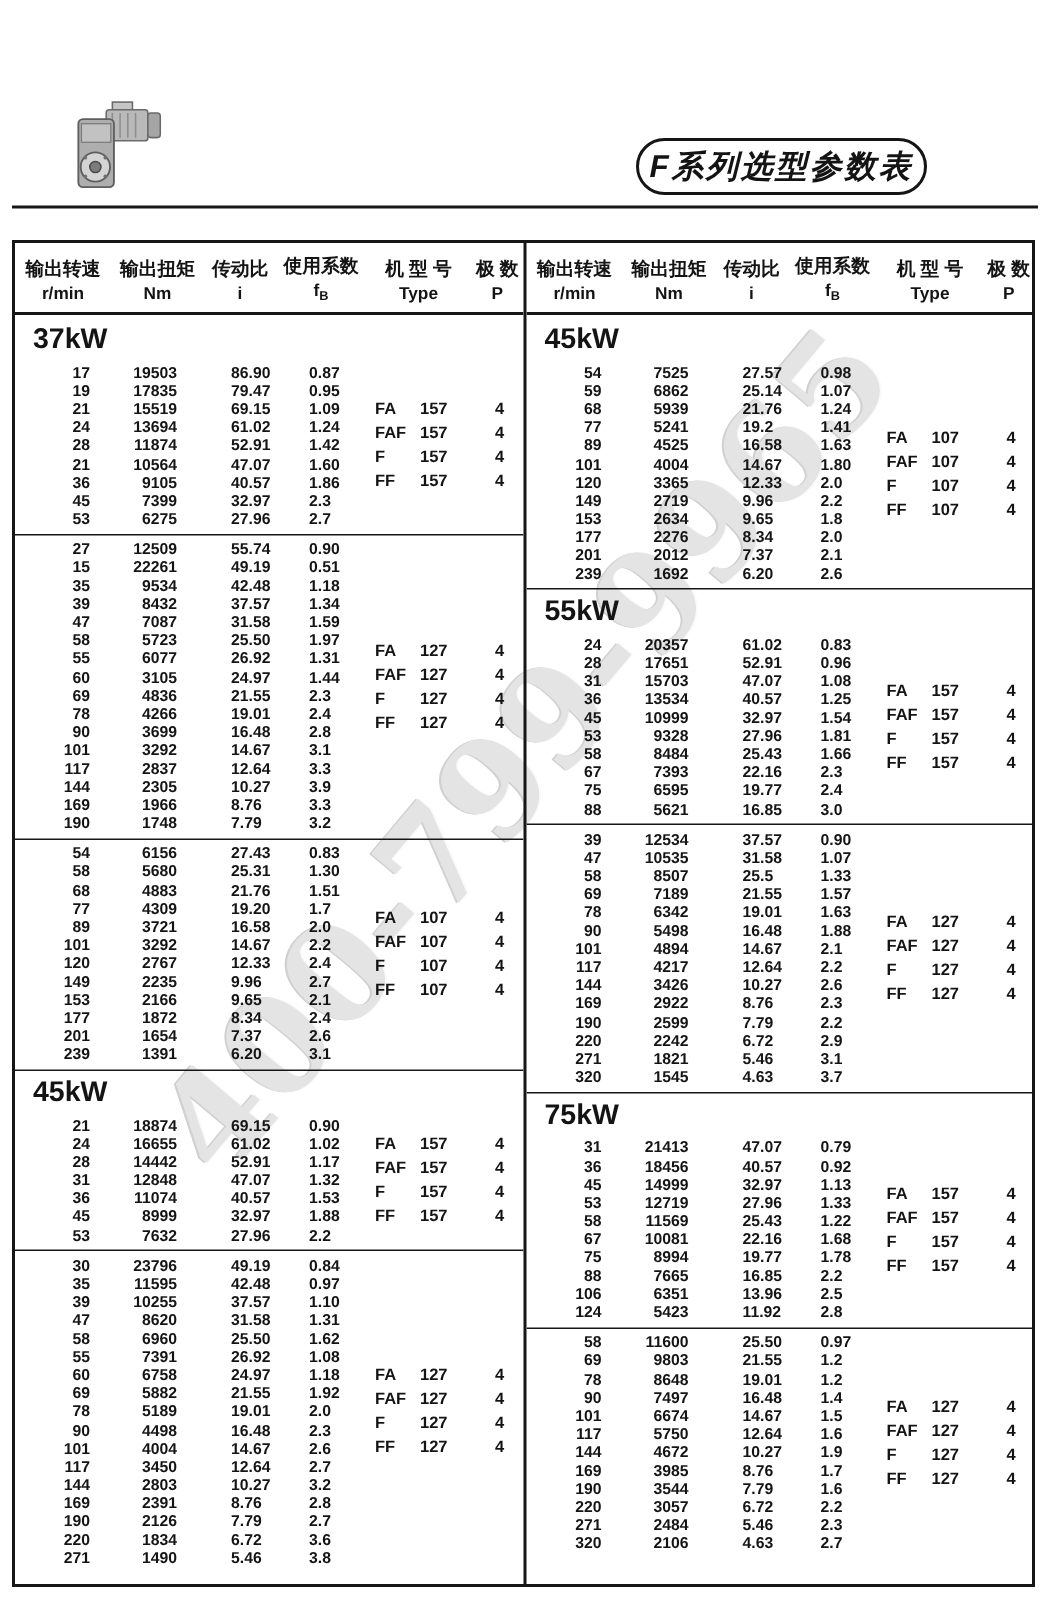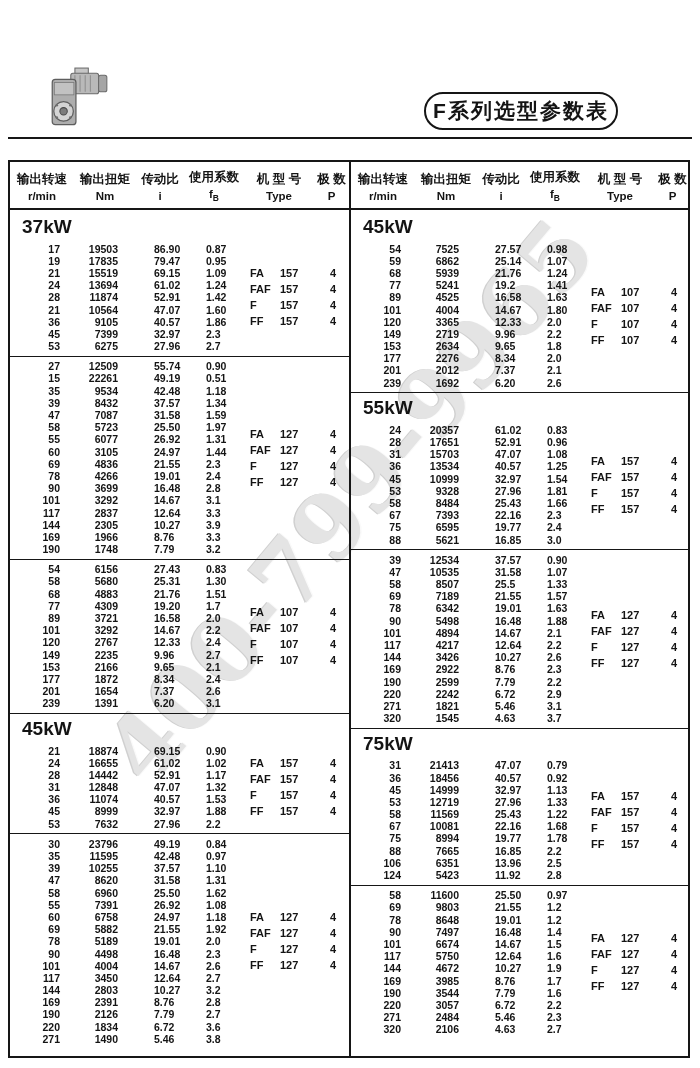--- a/index.html
+++ b/index.html
@@ -12,21 +12,21 @@
                color:#e4e4e4; text-shadow:-1px -1px 0 #d0d0d0, 1px 1px 0 #fafafa;
                transform:rotate(-50deg); white-space:nowrap; z-index:0; }
 
   
   .motor { position:absolute; left:44px; top:66px; width:68px; height:68px; z-index:1; }
 
   
   .title-pill { position:absolute; left:424px; top:92px; width:194px; height:38px;
                 border:2.5px solid #151515; border-radius:20px; box-sizing:border-box;
                 display:flex; align-items:center; justify-content:center;
-                font-size:21px; font-weight:bold; letter-spacing:2px;
+                font-size:21px; font-weight:bold; font-style:italic; letter-spacing:2px;
                 background:#fff; z-index:1; }
 
   .top-rule { position:absolute; left:8px; top:137px; width:684px; height:2px; background:#161616; z-index:1; }
 
   
   .param-table { position:absolute; left:8px; top:160px; width:682px; height:898px;
                  border:2px solid #161616; box-sizing:border-box; display:flex; z-index:1; }
   .half { width:50%; box-sizing:border-box; display:flex; flex-direction:column; overflow:hidden; }
   .half.right { border-left:2px solid #161616; }
 

